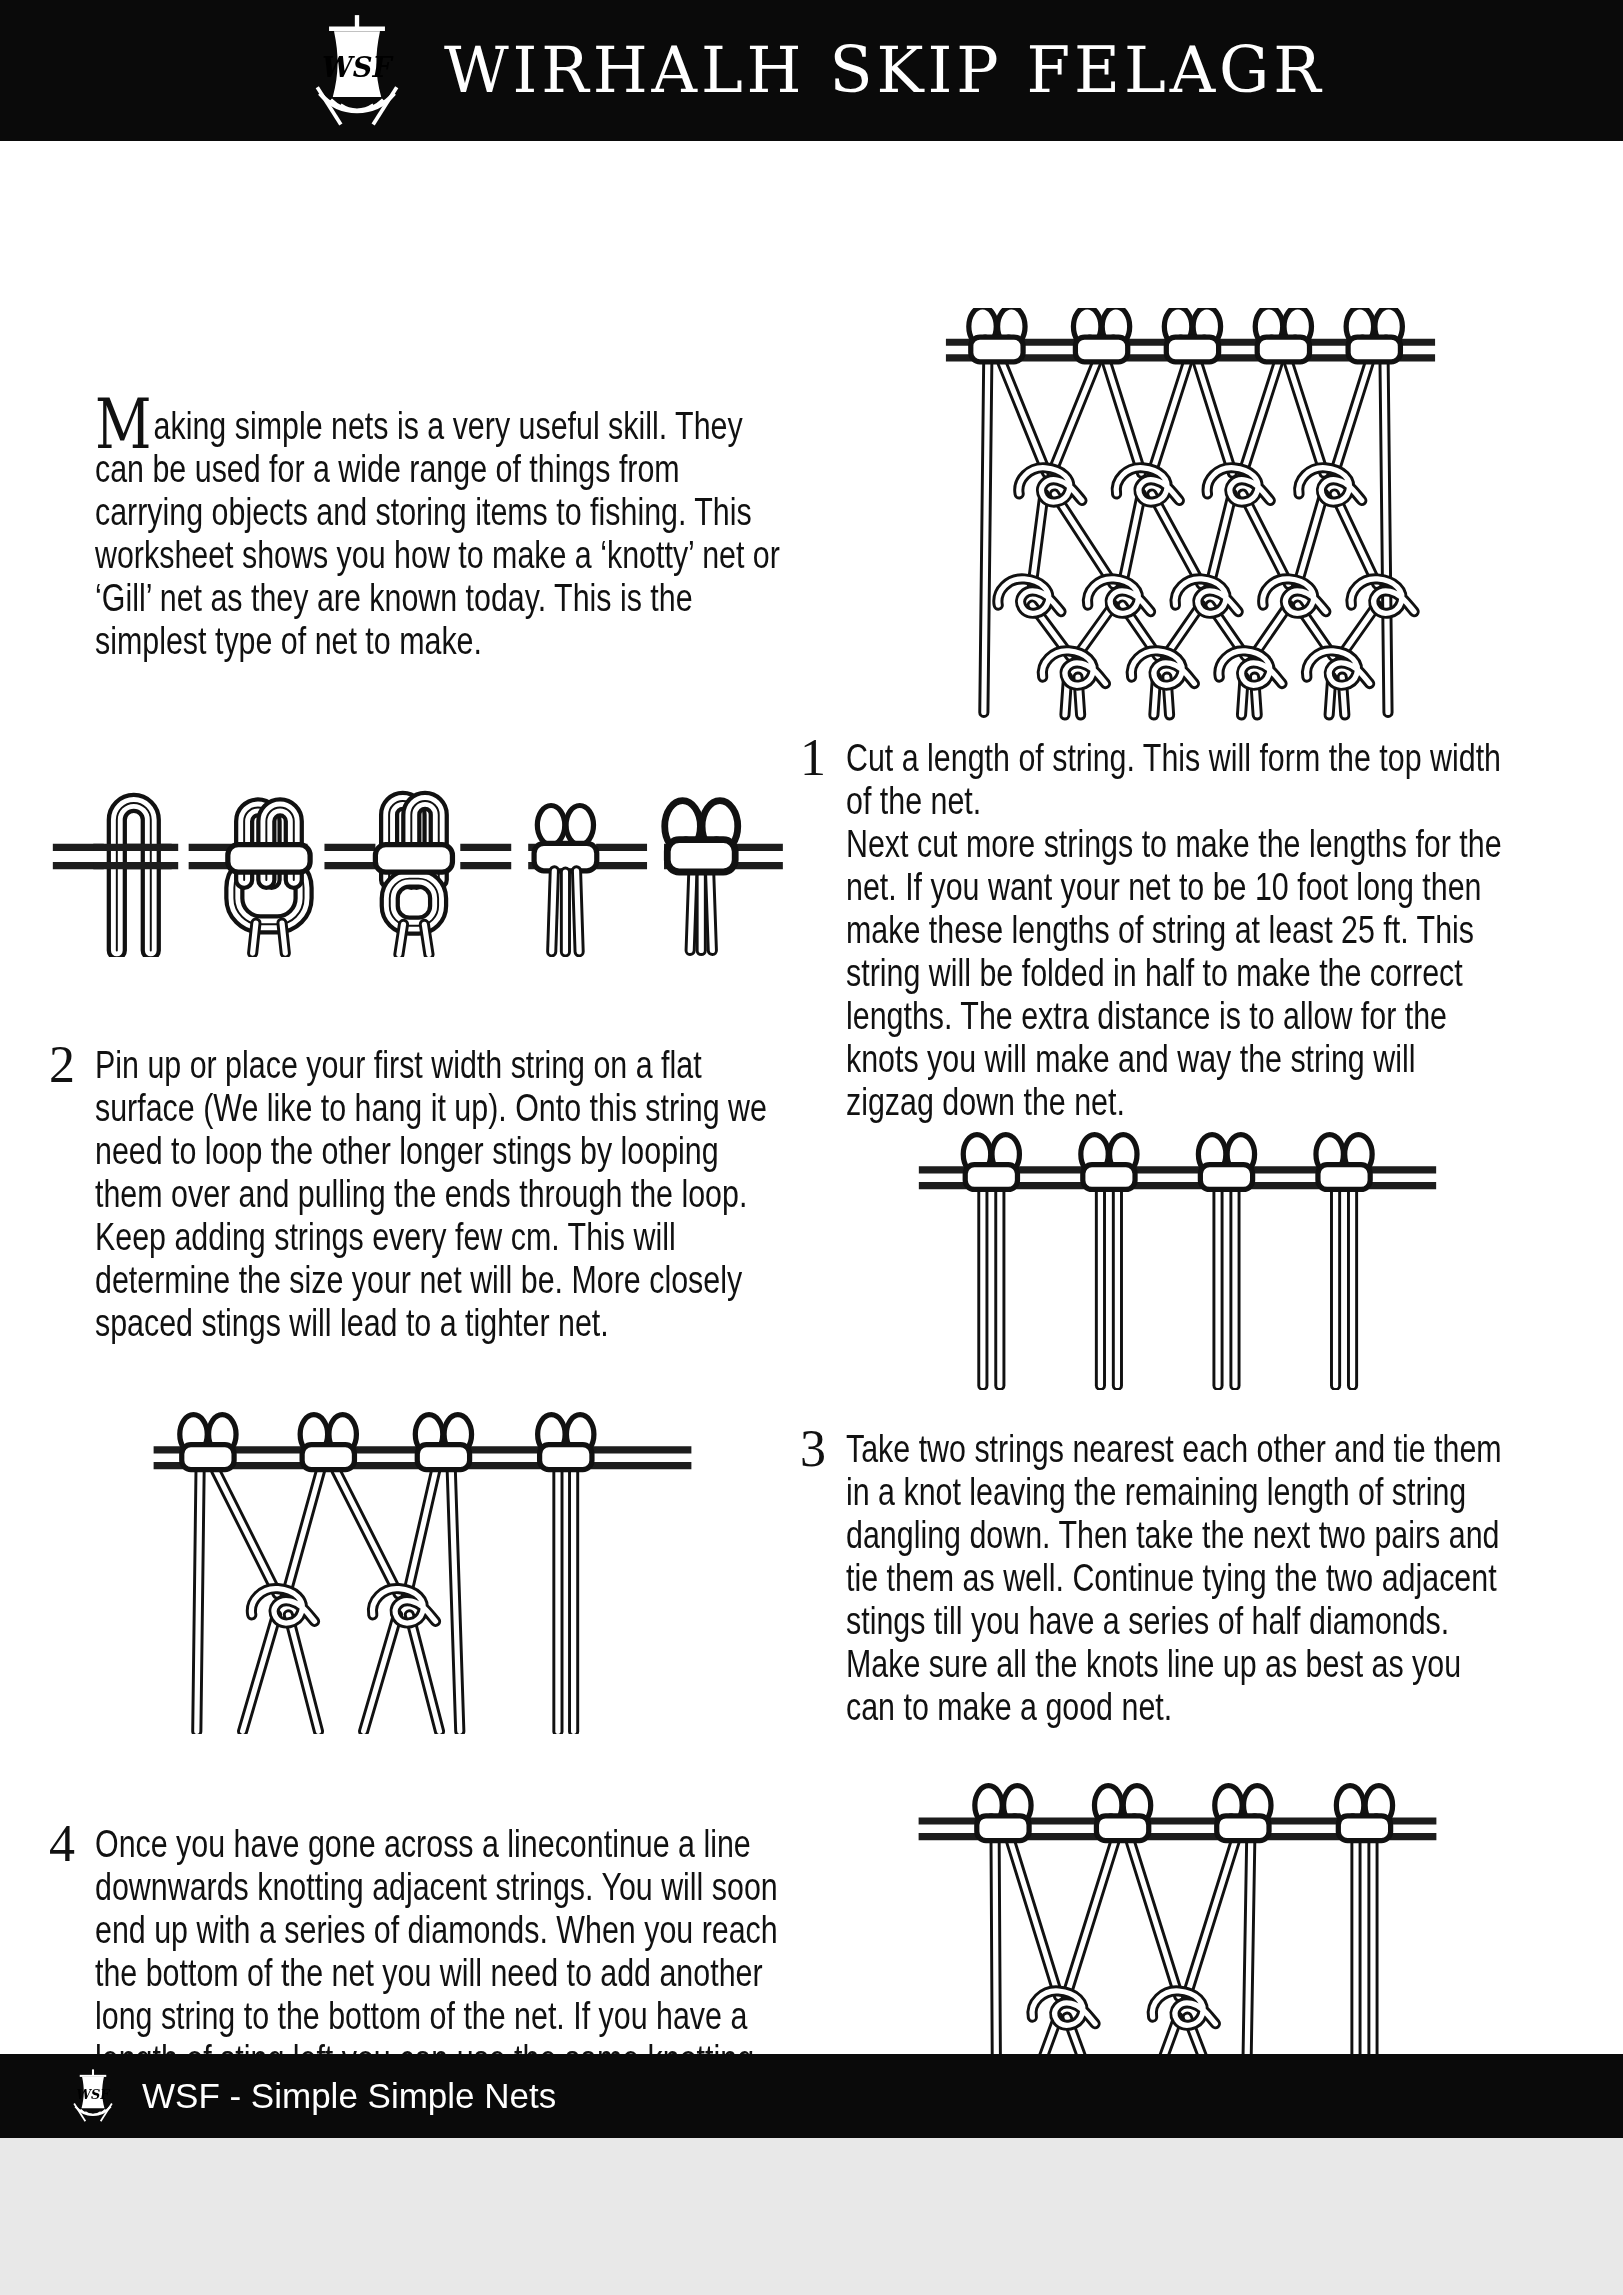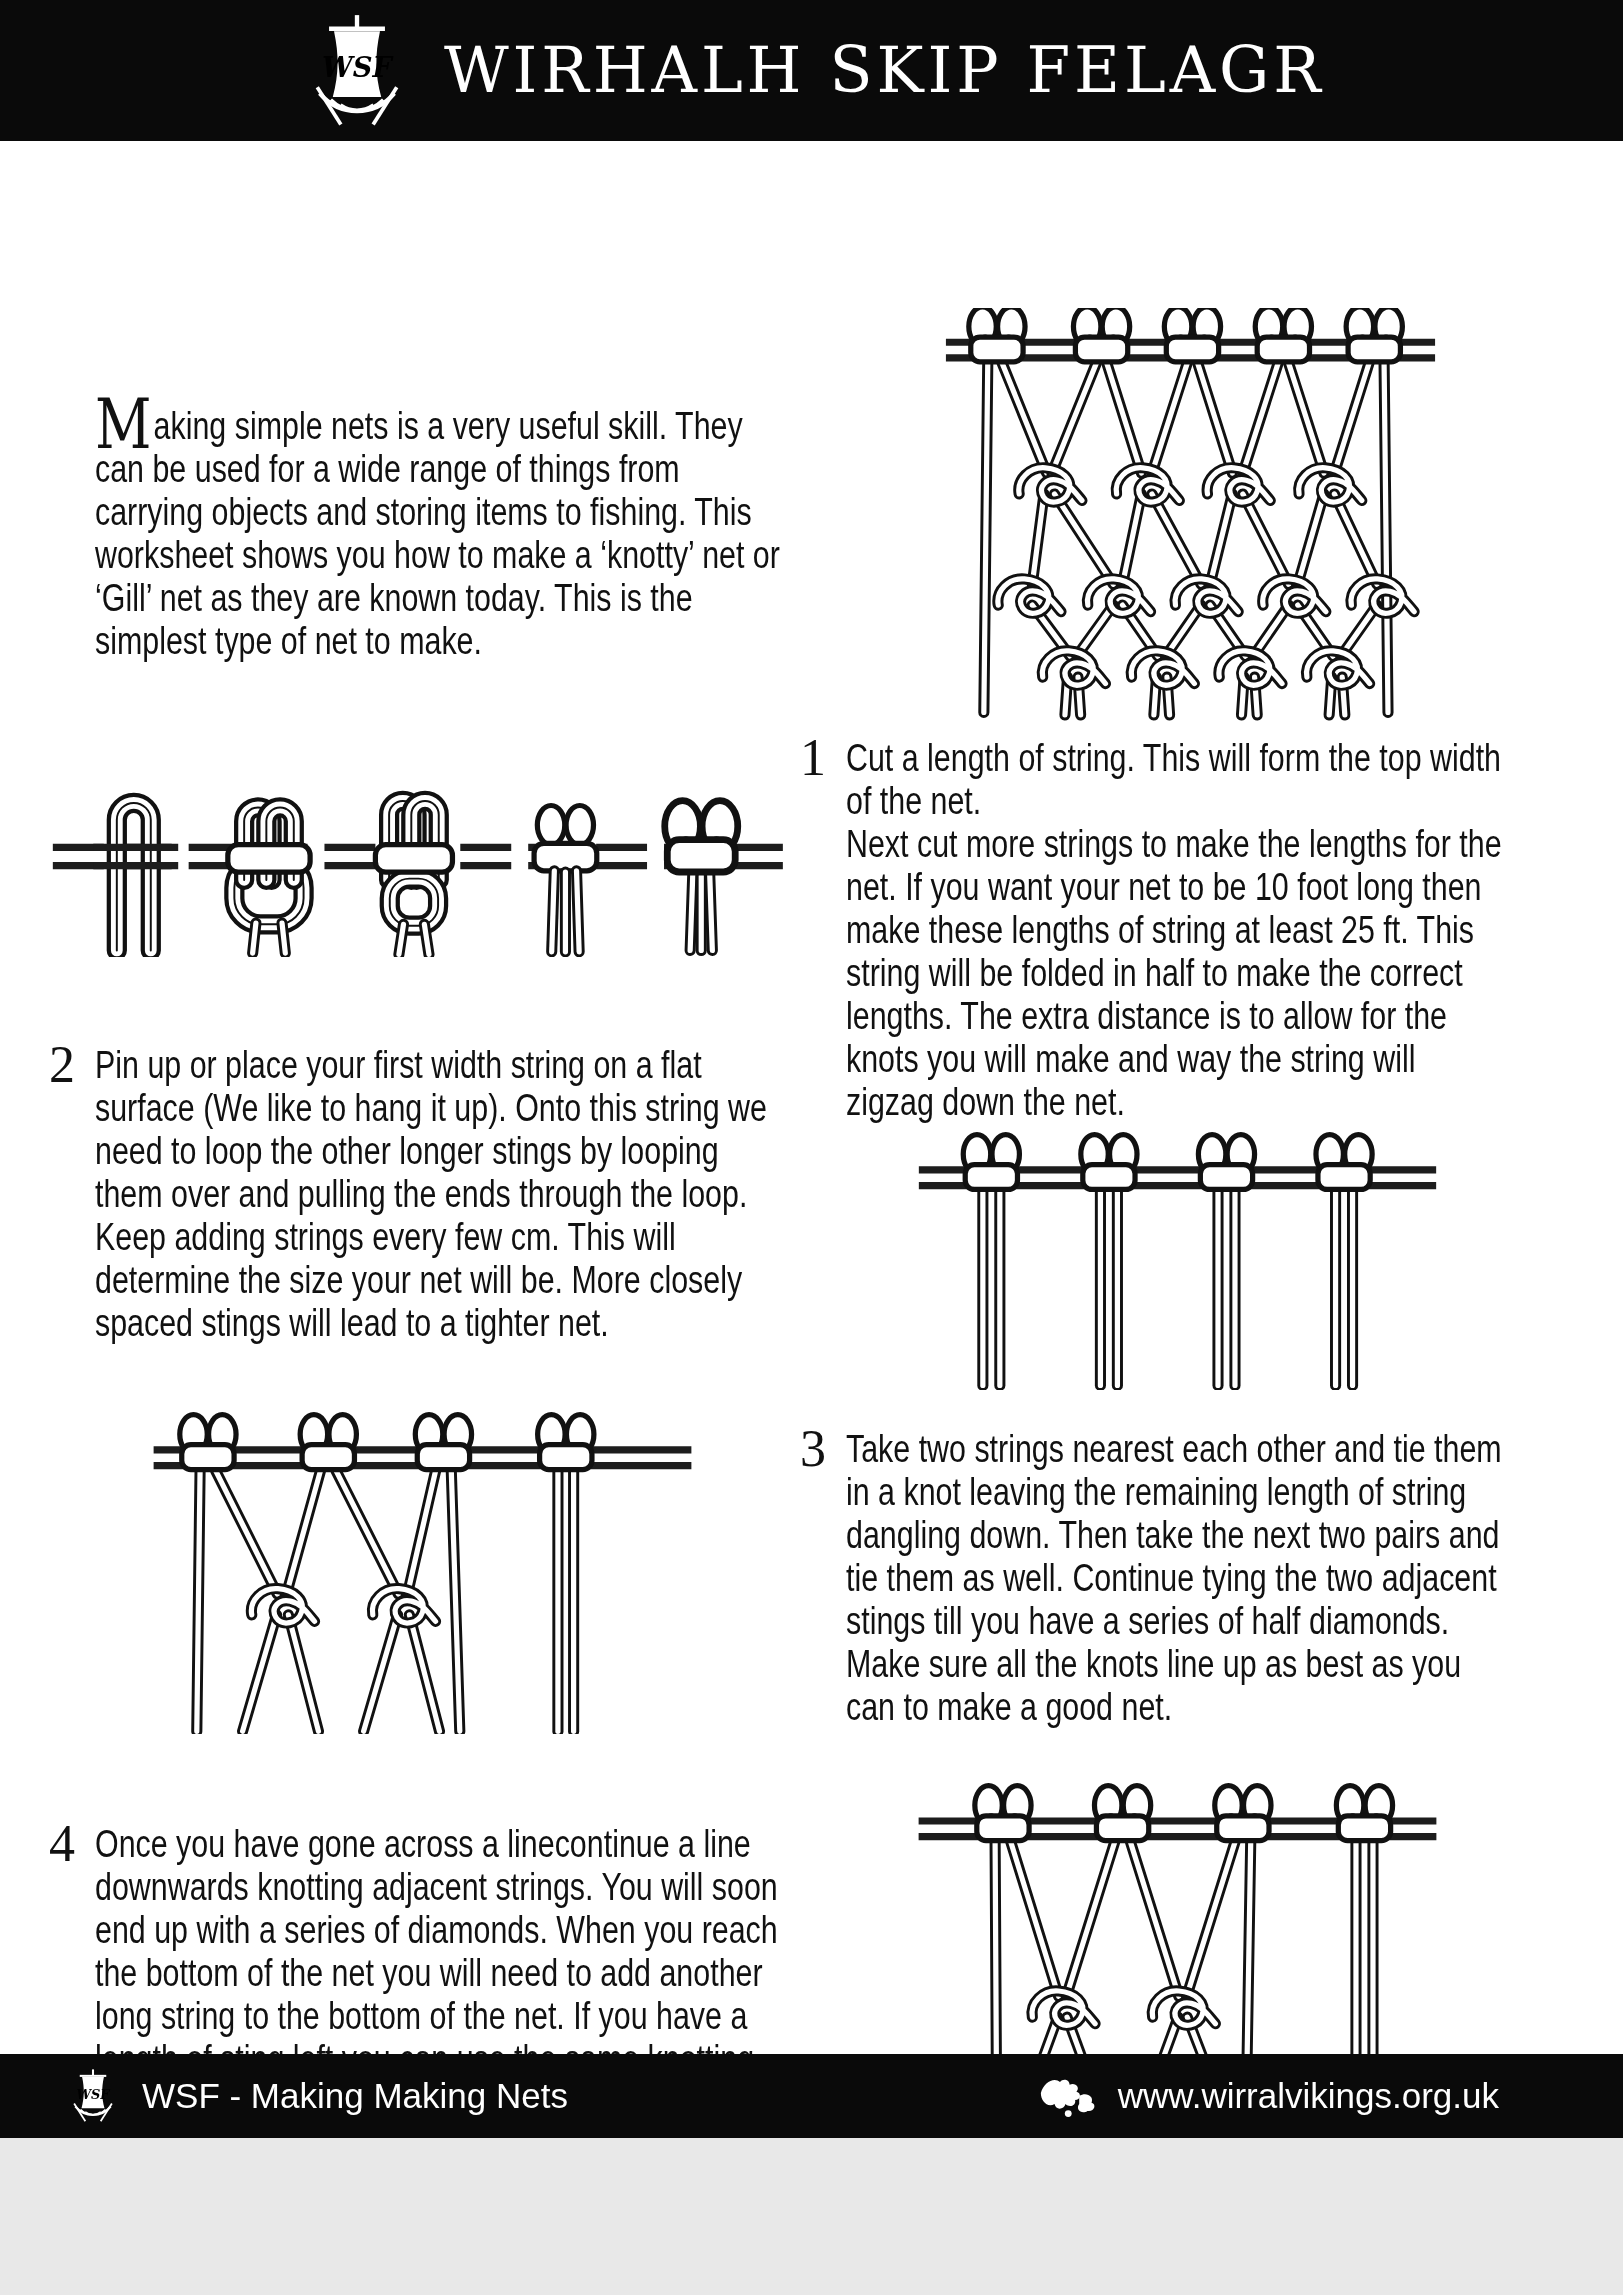--- a/index.html
+++ b/index.html
@@ -391,24 +391,18 @@
     <use href="#lark" transform="translate(316,100)"></use>
     <use href="#lark" transform="translate(500,100)"></use>
     <use href="#lark" transform="translate(686,100)"></use>
   </svg>
 
   <footer class="botbar">
     <div class="bot-left">
       <svg width="56" height="63" viewBox="-95 -100 190 200">
         <use href="#wsf-logo"></use>
       </svg>
-      <div class="bot-text">WSF - Making Making Nets</div>
-    </div>
-    <div class="bot-right">
-      <svg width="63" height="47" viewBox="-44 -34 92 66">
-        <use href="#globe"></use>
-      </svg>
-      <div class="bot-text">www.wirralvikings.org.uk</div>
+      <div class="bot-text">WSF - Simple Simple Nets</div>
     </div>
   </footer>
 
 </div>
 
 
 </body></html>

